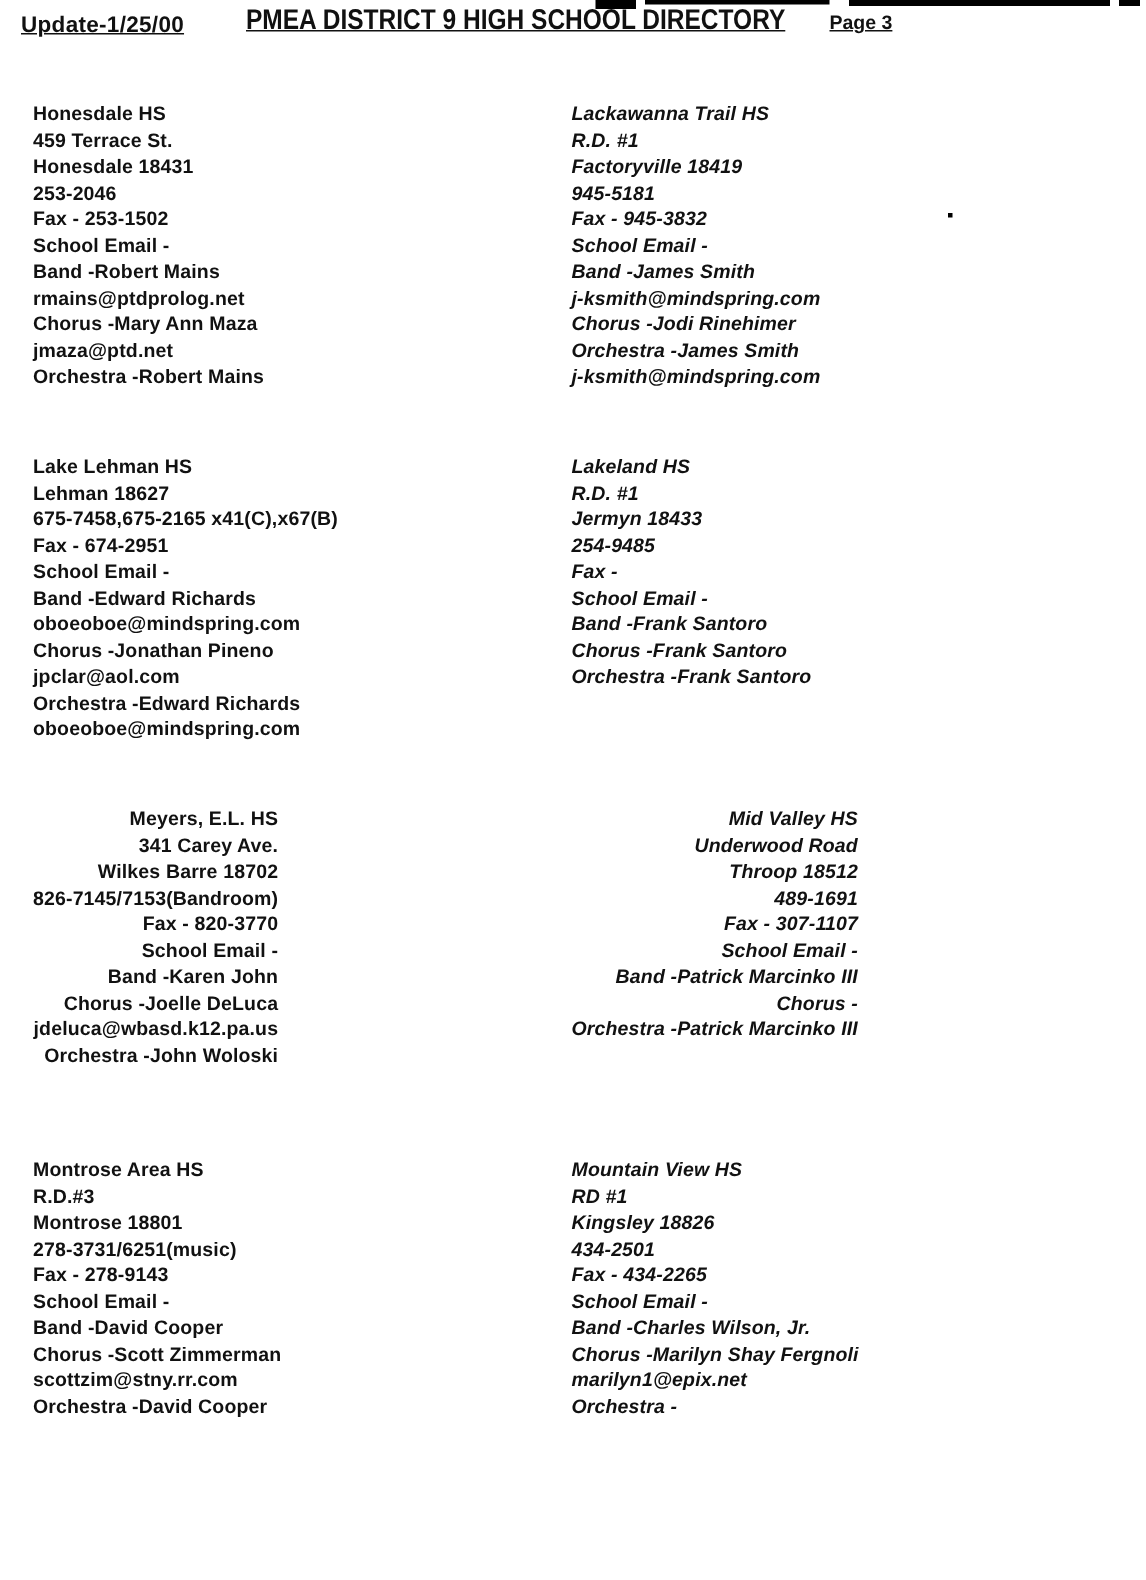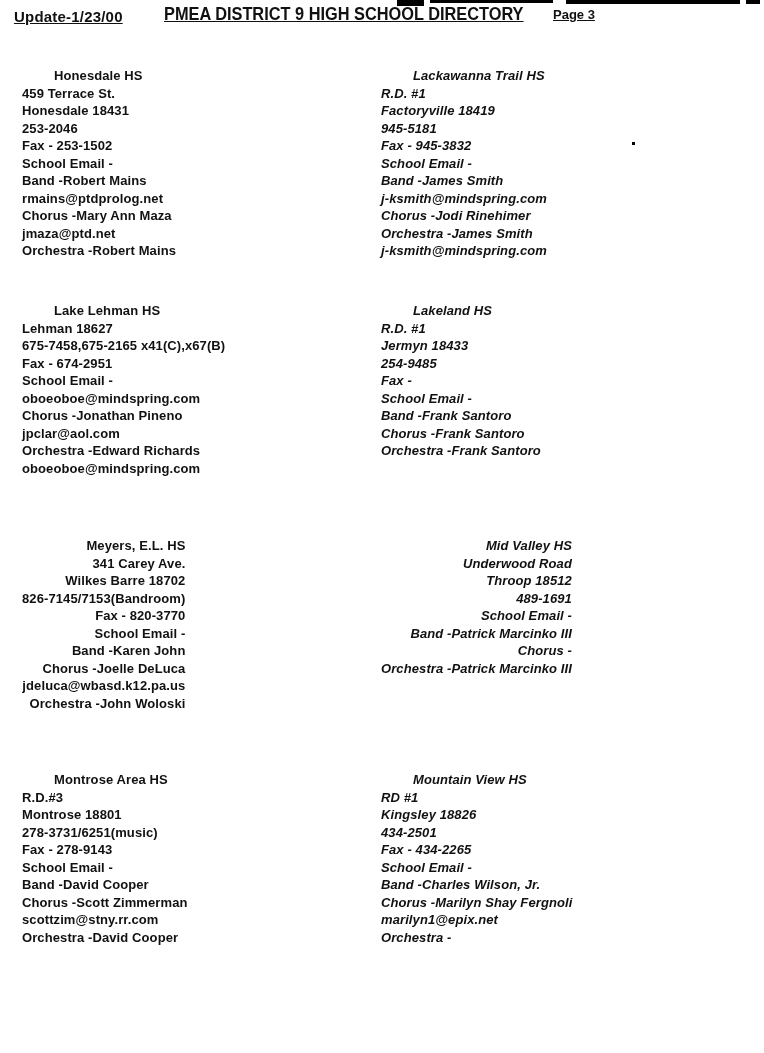--- a/index.html
+++ b/index.html
@@ -45,40 +45,40 @@
   .speck { left: 632px; top: 142px; width: 3px; height: 3px; }
 
   
   .block {
     position: absolute;
     font-size: 13px; font-weight: bold;
     line-height: 17.5px;
     white-space: nowrap;
     letter-spacing: 0.1px;
   }
-  .block .school-name { font-weight: bold; margin-left: 32px; }
+  .block .school-name { font-weight: bold; }
   .col-left  { left: 22px; }
   .col-right { left: 381px; font-style: italic; }
   .row-1 { top: 67px; }
   .row-2 { top: 302px; }
   .row-3 { top: 537px; text-align: right; }
   .row-4 { top: 771px; }
 </style>
 </head>
 <body>
 
 <div class="page">
 
   <div class="artifact art-a"></div>
   <div class="artifact art-b"></div>
   <div class="artifact art-c"></div>
   <div class="artifact art-d"></div>
   <div class="artifact speck"></div>
 
-  <span class="hdr-update">Update-1/23/00</span>
+  <span class="hdr-update">Update-1/25/00</span>
   <span class="hdr-title">PMEA DISTRICT 9 HIGH SCHOOL DIRECTORY</span>
   <span class="hdr-page">Page 3</span>
 
   <section class="block col-left row-1">
     <div class="school-name">Honesdale HS</div>
     <div>
         <div>459 Terrace St.</div>
         <div>Honesdale 18431</div>
         <div>253-2046</div>
         <div>Fax - 253-1502</div>
@@ -106,20 +106,21 @@
       </div>
   </section>
 
   <section class="block col-left row-2">
     <div class="school-name">Lake Lehman HS</div>
     <div>
         <div>Lehman 18627</div>
         <div>675-7458,675-2165 x41(C),x67(B)</div>
         <div>Fax - 674-2951</div>
         <div>School Email -</div>
+        <div>Band -Edward Richards</div>
         <div>oboeoboe@mindspring.com</div>
         <div>Chorus -Jonathan Pineno</div>
         <div>jpclar@aol.com</div>
         <div>Orchestra -Edward Richards</div>
         <div>oboeoboe@mindspring.com</div>
       </div>
   </section>
   <section class="block col-right row-2">
     <div class="school-name">Lakeland HS</div>
     <div>
@@ -147,20 +148,21 @@
         <div>jdeluca@wbasd.k12.pa.us</div>
         <div>Orchestra -John Woloski</div>
       </div>
   </section>
   <section class="block col-right row-3">
     <div class="school-name">Mid Valley HS</div>
     <div>
         <div>Underwood Road</div>
         <div>Throop 18512</div>
         <div>489-1691</div>
+        <div>Fax - 307-1107</div>
         <div>School Email -</div>
         <div>Band -Patrick Marcinko III</div>
         <div>Chorus -</div>
         <div>Orchestra -Patrick Marcinko III</div>
       </div>
   </section>
 
   <section class="block col-left row-4">
     <div class="school-name">Montrose Area HS</div>
     <div>

